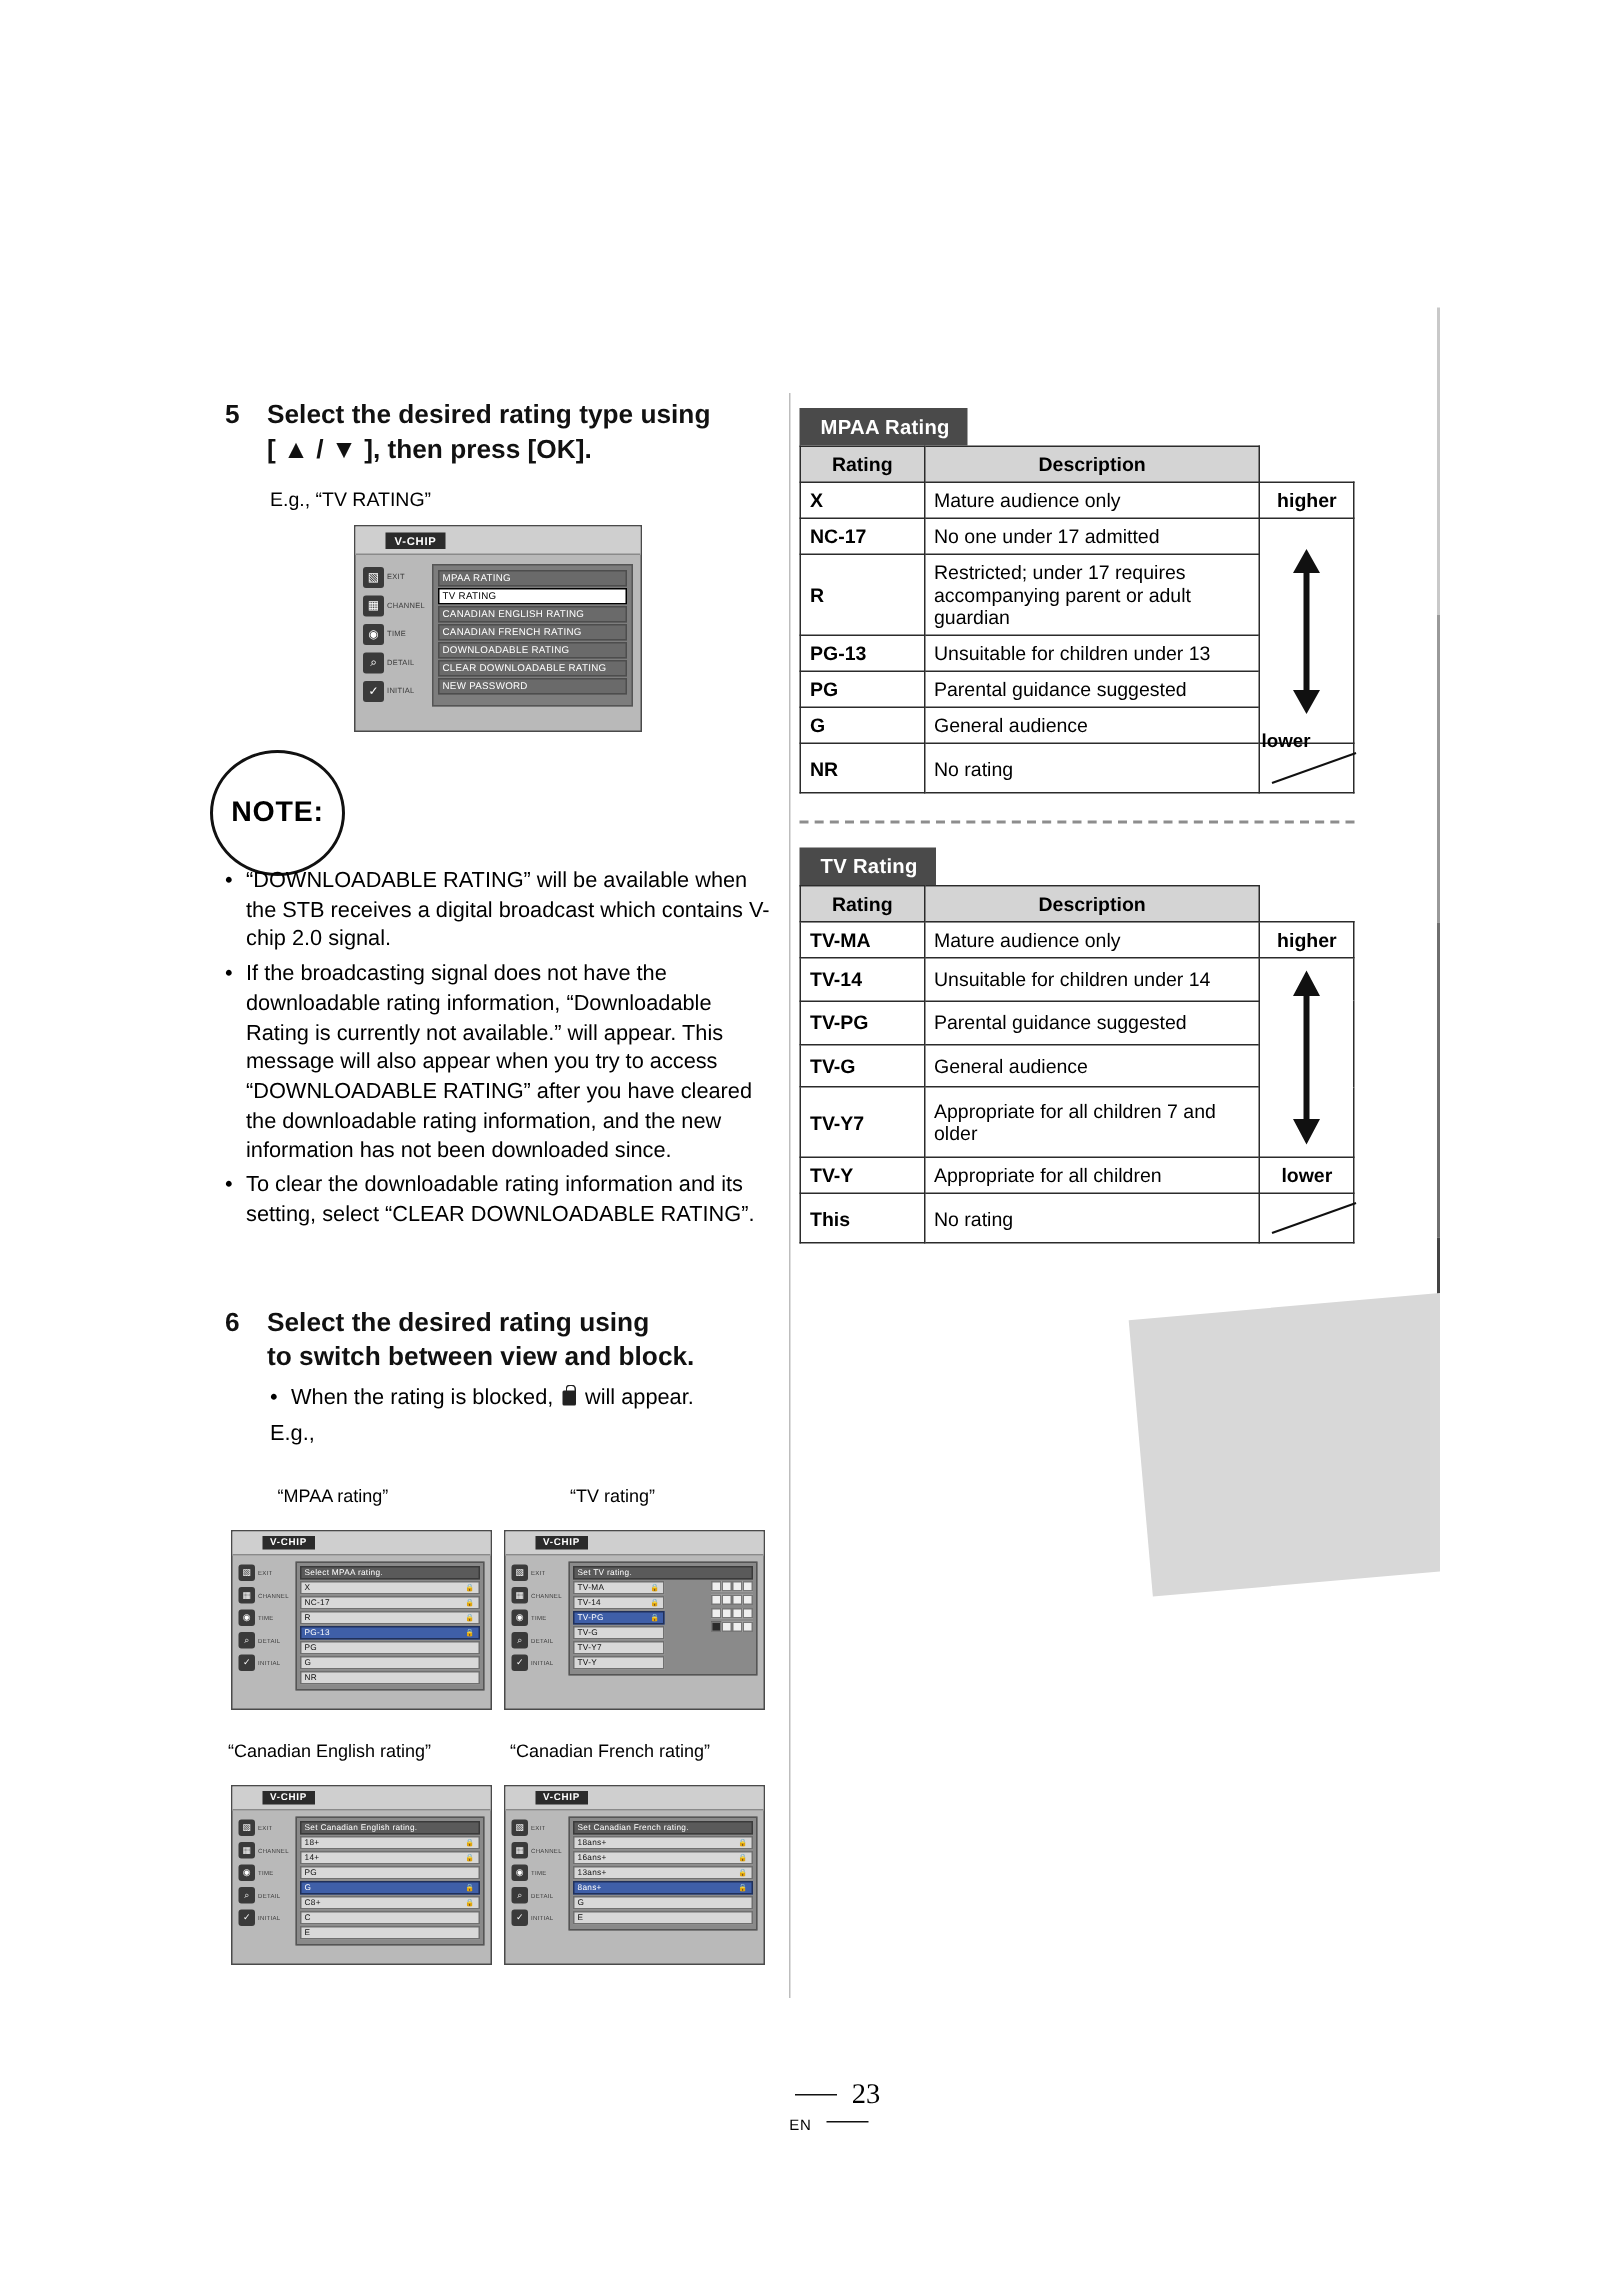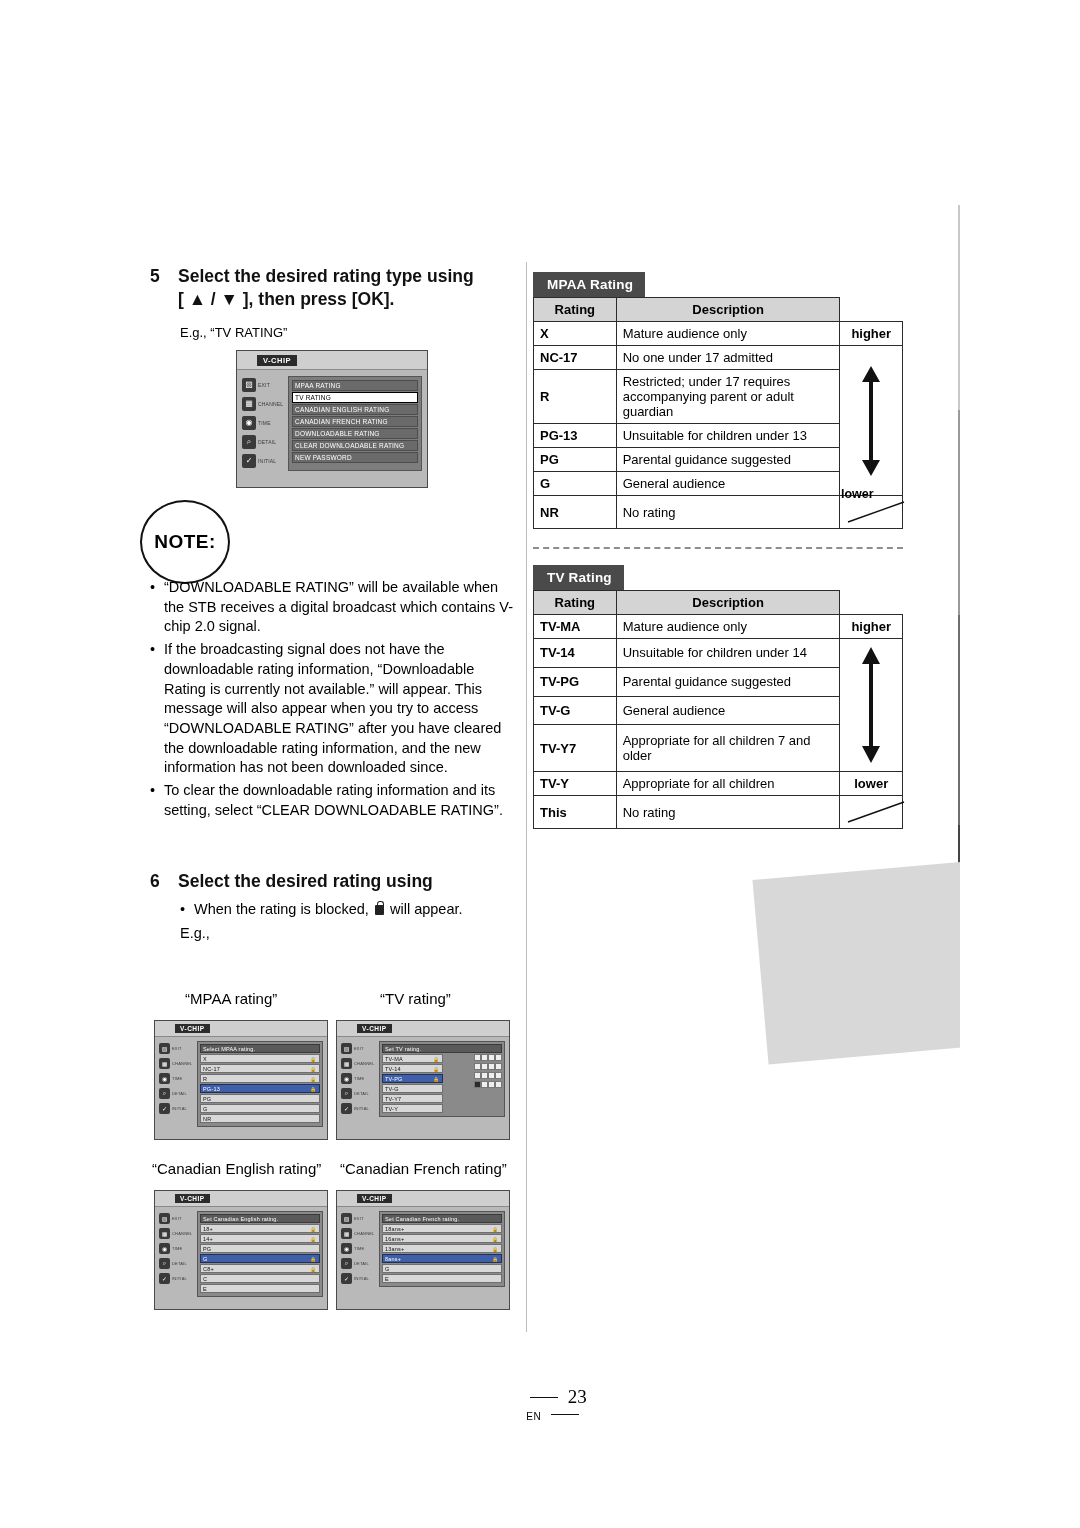--- a/index.html
+++ b/index.html
@@ -223,21 +223,21 @@
     width: 5px; height: 5px;
     border: 1.3px solid #222;
     border-bottom: none;
     border-radius: 3px 3px 0 0;
   }
 
   .eg2 { margin: 8px 0 0 30px; font-size: 14.5px; }
 
   .cap-row {
     position: absolute;
-    font-size: 15px;
+    font-size: 12px;
     text-align: center;
   }
 
   
   .right-col {
     position: absolute;
     left: 533px;
     top: 272px;
     width: 370px;
   }
@@ -445,20 +445,21 @@
     <div class="dot">•</div>
     <div class="b-txt">To clear the downloadable rating information and its setting, select “CLEAR DOWNLOADABLE RATING”.</div>
   </div>
 </div>
 
 <div class="step6">
   <div class="step">
     <div class="num">6</div>
     <div class="txt">
       <div>Select the desired rating using</div>
+      <div>to switch between view and block.</div>
     </div>
   </div>
   <div class="sub">
     <div class="dot">•</div>
     <div>
       <span>When the rating is blocked,</span>
       <span class="lock-glyph"></span>
       <span>will appear.</span>
     </div>
   </div>

